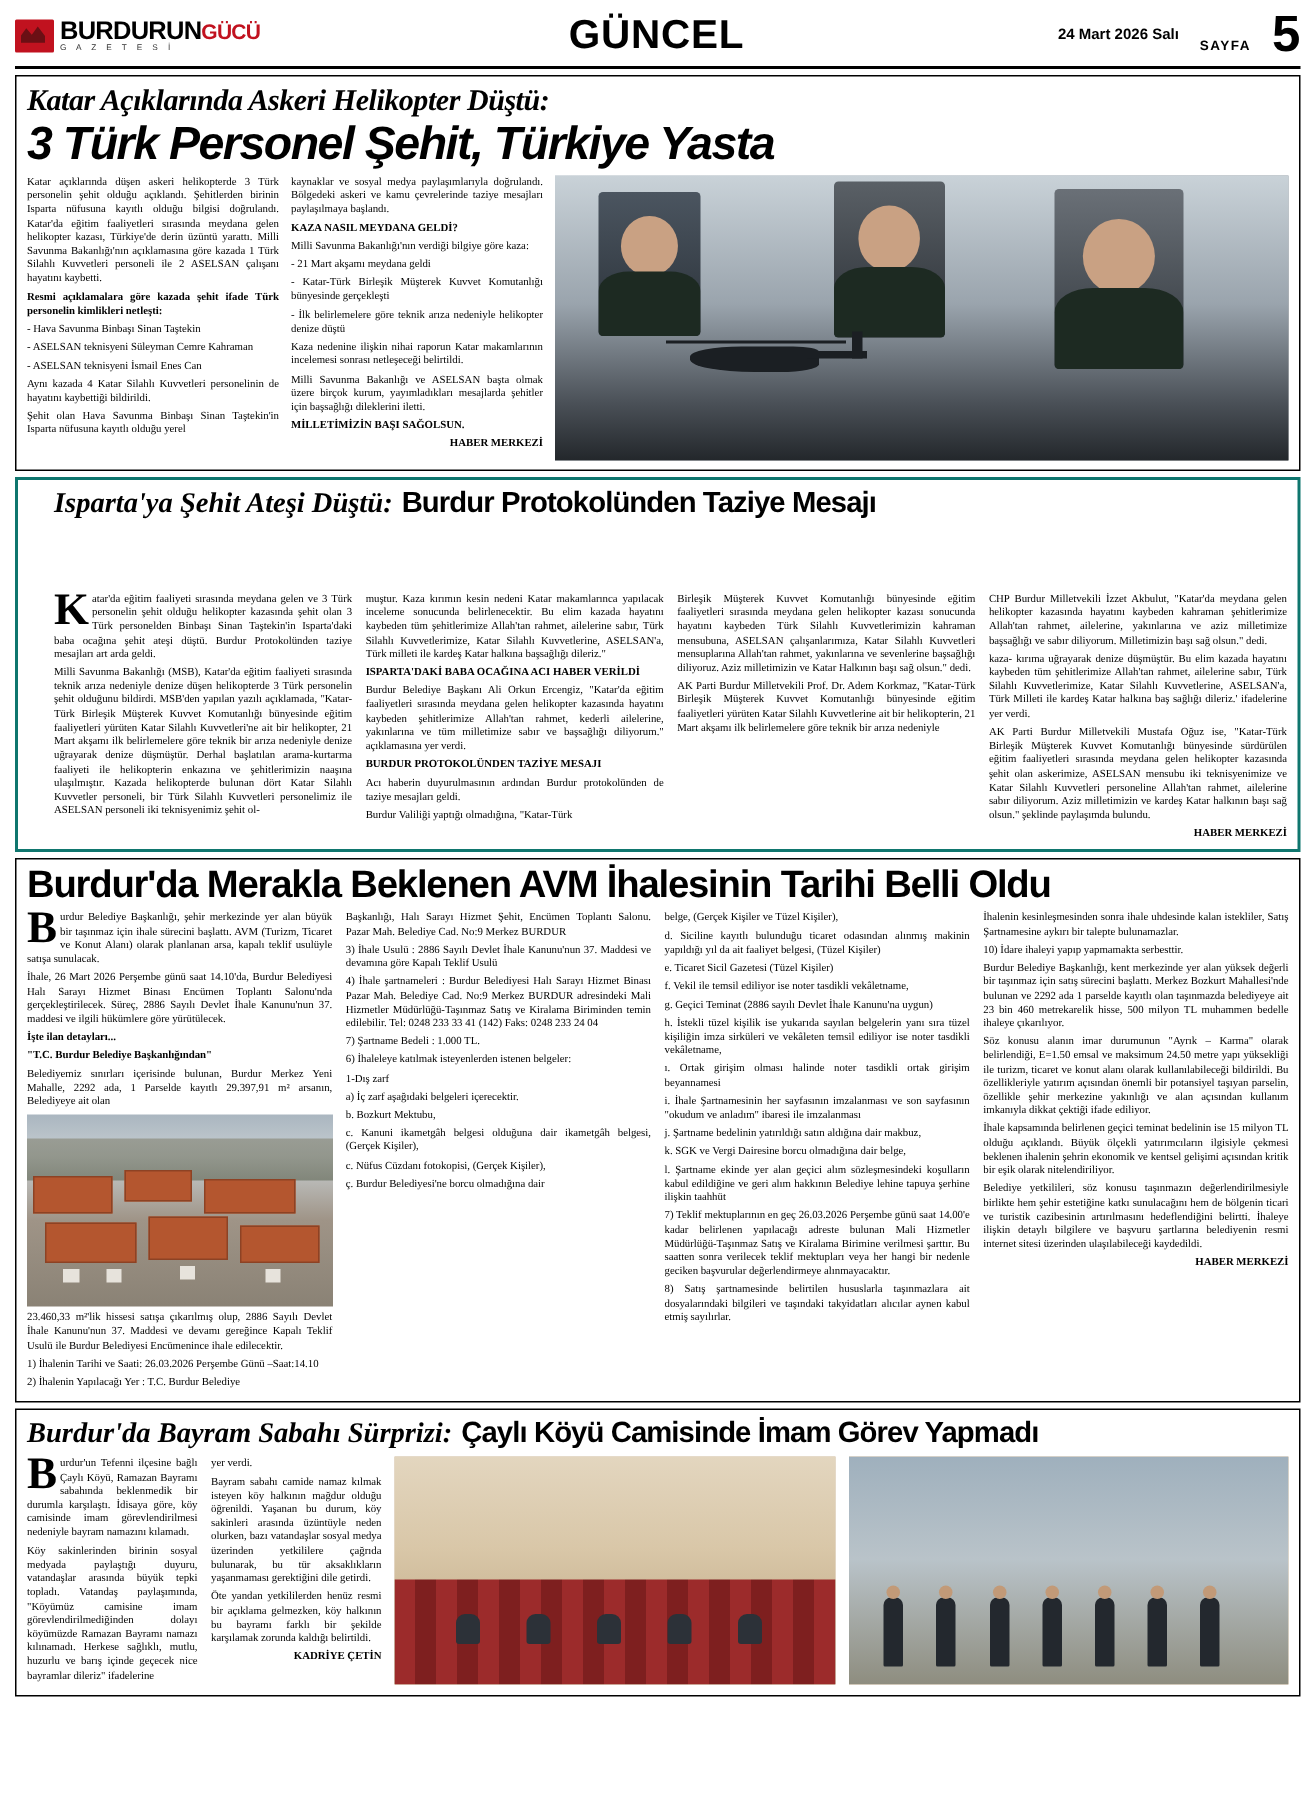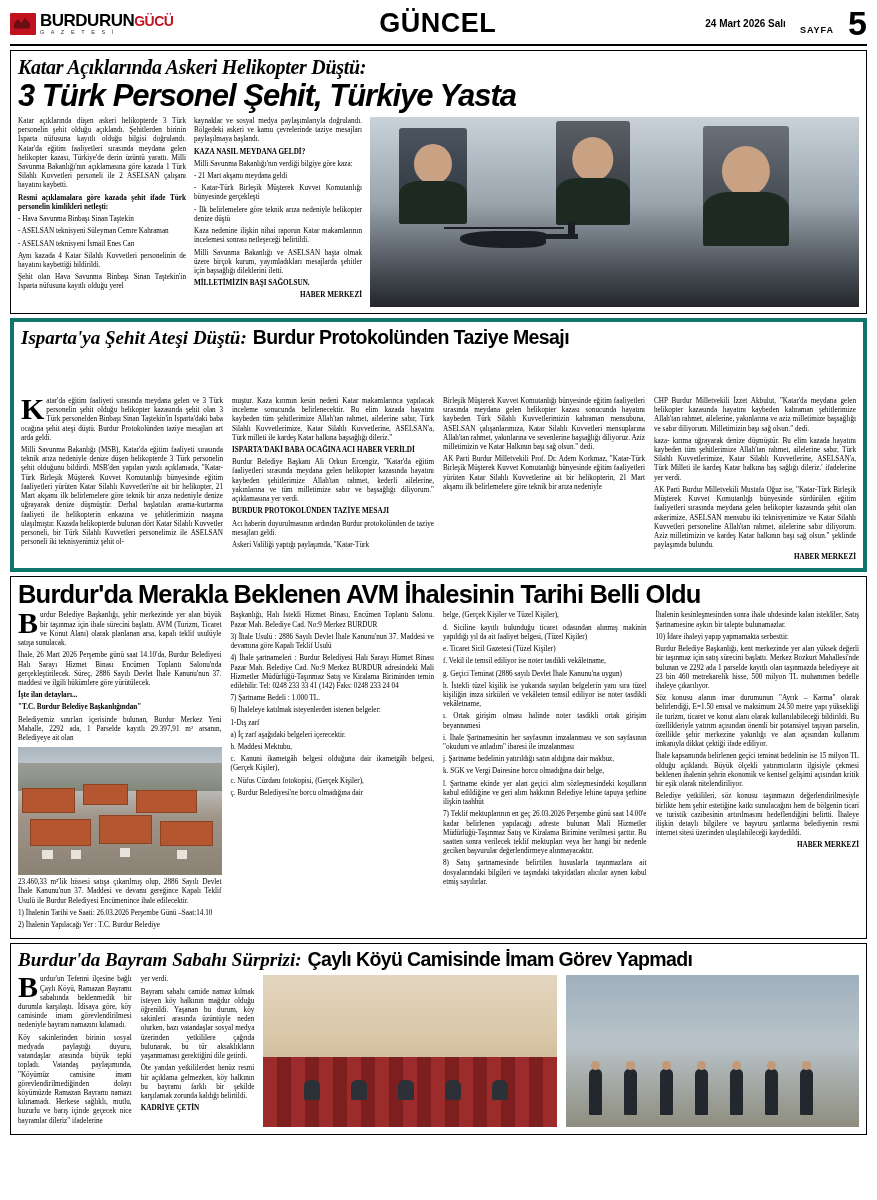--- a/index.html
+++ b/index.html
@@ -121,21 +121,21 @@
   .ph2 { left: 38%; top: 2%; width: 74px; height: 104px;
     background: linear-gradient(180deg,#5a6066,#2b3036); }
   .ph3 { left: 68%; top: 5%; width: 86px; height: 120px;
     background: linear-gradient(180deg,#6a7077,#30363c); }
   .face { position:absolute; left: 50%; top: 16%; transform: translateX(-50%);
     width: 56%; height: 42%; background: #c9a183; border-radius: 50%; }
   .torso { position:absolute; left: 50%; bottom: 0; transform: translateX(-50%);
     width: 100%; height: 45%; background: #1d2a22; border-radius: 30% 30% 0 0; }
 
   
-  .art2 { border: 4px solid #0f766e; margin-top: 4px; padding: 4px 7px 5px 7px; }
+  .art2 { border: 2px solid #0f766e; margin-top: 4px; padding: 4px 7px 5px 24px; }
   .head2-row { display: flex; align-items: baseline; gap: 6px; }
   .head2-kicker {
     font-style: italic; font-weight: bold; font-size: 19px; white-space: nowrap;
   }
   .head2-main {
     font-family: "Liberation Sans", sans-serif;
     font-weight: bold; font-size: 19.5px; letter-spacing: -0.6px; white-space: nowrap;
   }
   .cols4 { display: flex; gap: 9px; margin-top: 4px; }
   .cols4 .col { flex: 1; margin-top: 44px; }
@@ -188,21 +188,21 @@
     background: #2c3138; border-radius: 6px 6px 2px 2px; }
   .group-photo {
     position: absolute; inset: 0;
     background: linear-gradient(180deg,#9fb0bd 0%,#b9c3c9 45%,#8e8d7f 100%);
   }
   .gp-person { position:absolute; bottom: 8%; width: 13px; height: 46px;
     background: #23282e; border-radius: 5px 5px 1px 1px; }
   .gp-person:before { content:""; position:absolute; top:-8px; left:2px;
     width:9px; height:9px; border-radius:50%; background:#c29a78; }
 
-  .byline { font-weight: bold; font-size: 7.2px; text-align: left; margin-top: 2px; }
+  .byline { font-weight: bold; font-size: 7.2px; text-align: right; margin-top: 2px; }
   .byline-right { font-weight: bold; font-size: 7.2px; text-align: right; margin-top: 2px; }
 </style>
 </head>
 <body>
 
 <div class="page">
 
   <div class="masthead">
     <div class="logo-wrap">
       <div class="logo-mark"></div>
@@ -277,21 +277,21 @@
       <div class="col">
         <p class="dropcap">Katar'da eğitim faaliyeti sırasında meydana gelen ve 3 Türk personelin şehit olduğu helikopter kazasında şehit olan 3 Türk personelden Binbaşı Sinan Taştekin'in Isparta'daki baba ocağına şehit ateşi düştü. Burdur Protokolünden taziye mesajları art arda geldi.</p>
         <p>Milli Savunma Bakanlığı (MSB), Katar'da eğitim faaliyeti sırasında teknik arıza nedeniyle denize düşen helikopterde 3 Türk personelin şehit olduğunu bildirdi. MSB'den yapılan yazılı açıklamada, "Katar-Türk Birleşik Müşterek Kuvvet Komutanlığı bünyesinde eğitim faaliyetleri yürüten Katar Silahlı Kuvvetleri'ne ait bir helikopter, 21 Mart akşamı ilk belirlemelere göre teknik bir arıza nedeniyle denize uğrayarak denize düşmüştür. Derhal başlatılan arama-kurtarma faaliyeti ile helikopterin enkazına ve şehitlerimizin naaşına ulaşılmıştır. Kazada helikopterde bulunan dört Katar Silahlı Kuvvetler personeli, bir Türk Silahlı Kuvvetleri personelimiz ile ASELSAN personeli iki teknisyenimiz şehit ol-</p>
       </div>
       <div class="col">
         <p>muştur. Kaza kırımın kesin nedeni Katar makamlarınca yapılacak inceleme sonucunda belirlenecektir. Bu elim kazada hayatını kaybeden tüm şehitlerimize Allah'tan rahmet, ailelerine sabır, Türk Silahlı Kuvvetlerimize, Katar Silahlı Kuvvetlerine, ASELSAN'a, Türk milleti ile kardeş Katar halkına başsağlığı dileriz."</p>
         <p class="bold">ISPARTA'DAKİ BABA OCAĞINA ACI HABER VERİLDİ</p>
         <p>Burdur Belediye Başkanı Ali Orkun Ercengiz, "Katar'da eğitim faaliyetleri sırasında meydana gelen helikopter kazasında hayatını kaybeden şehitlerimize Allah'tan rahmet, kederli ailelerine, yakınlarına ve tüm milletimize sabır ve başsağlığı diliyorum." açıklamasına yer verdi.</p>
         <p class="bold">BURDUR PROTOKOLÜNDEN TAZİYE MESAJI</p>
         <p>Acı haberin duyurulmasının ardından Burdur protokolünden de taziye mesajları geldi.</p>
-        <p>Askeri Valiliği yaptığı paylaşımda, "Katar-Türk</p>
+        <p>Burdur Valiliği yaptığı olmadığına, "Katar-Türk</p>
       </div>
       <div class="col">
         <p>Birleşik Müşterek Kuvvet Komutanlığı bünyesinde eğitim faaliyetleri sırasında meydana gelen helikopter kazası sonucunda hayatını kaybeden Türk Silahlı Kuvvetlerimizin kahraman mensubuna, ASELSAN çalışanlarımıza, Katar Silahlı Kuvvetleri mensuplarına Allah'tan rahmet, yakınlarına ve sevenlerine başsağlığı diliyoruz. Aziz milletimizin ve Katar Halkının başı sağ olsun." dedi.</p>
         <p>AK Parti Burdur Milletvekili Prof. Dr. Adem Korkmaz, "Katar-Türk Birleşik Müşterek Kuvvet Komutanlığı bünyesinde eğitim faaliyetleri yürüten Katar Silahlı Kuvvetlerine ait bir helikopterin, 21 Mart akşamı ilk belirlemelere göre teknik bir arıza nedeniyle</p>
       </div>
       <div class="col">
         <p>CHP Burdur Milletvekili İzzet Akbulut, "Katar'da meydana gelen helikopter kazasında hayatını kaybeden kahraman şehitlerimize Allah'tan rahmet, ailelerine, yakınlarına ve aziz milletimize başsağlığı ve sabır diliyorum. Milletimizin başı sağ olsun." dedi.</p>
         <p>kaza- kırıma uğrayarak denize düşmüştür. Bu elim kazada hayatını kaybeden tüm şehitlerimize Allah'tan rahmet, ailelerine sabır, Türk Silahlı Kuvvetlerimize, Katar Silahlı Kuvvetlerine, ASELSAN'a, Türk Milleti ile kardeş Katar halkına baş sağlığı dileriz.' ifadelerine yer verdi.</p>
         <p>AK Parti Burdur Milletvekili Mustafa Oğuz ise, "Katar-Türk Birleşik Müşterek Kuvvet Komutanlığı bünyesinde sürdürülen eğitim faaliyetleri sırasında meydana gelen helikopter kazasında şehit olan askerimize, ASELSAN mensubu iki teknisyenimize ve Katar Silahlı Kuvvetleri personeline Allah'tan rahmet, ailelerine sabır diliyorum. Aziz milletimizin ve kardeş Katar halkının başı sağ olsun." şeklinde paylaşımda bulundu.</p>
         <div class="byline-right">HABER MERKEZİ</div>
@@ -321,28 +321,28 @@
             <div class="w" style="left:26%;top:74%;width:5%;height:9%"></div>
             <div class="w" style="left:50%;top:72%;width:5%;height:9%"></div>
             <div class="w" style="left:78%;top:74%;width:5%;height:9%"></div>
           </div>
         </div>
         <p>23.460,33 m²'lik hissesi satışa çıkarılmış olup, 2886 Sayılı Devlet İhale Kanunu'nun 37. Maddesi ve devamı gereğince Kapalı Teklif Usulü ile Burdur Belediyesi Encümenince ihale edilecektir.</p>
         <p>1) İhalenin Tarihi ve Saati: 26.03.2026 Perşembe Günü –Saat:14.10</p>
         <p>2) İhalenin Yapılacağı Yer : T.C. Burdur Belediye</p>
       </div>
       <div class="col">
-        <p>Başkanlığı, Halı İstekli Hizmet Binası, Encümen Toplantı Salonu. Pazar Mah. Belediye Cad. No:9 Merkez BURDUR</p>
+        <p>Başkanlığı, Halı Sarayı Hizmet Şehit, Encümen Toplantı Salonu. Pazar Mah. Belediye Cad. No:9 Merkez BURDUR</p>
         <p>3) İhale Usulü : 2886 Sayılı Devlet İhale Kanunu'nun 37. Maddesi ve devamına göre Kapalı Teklif Usulü</p>
         <p>4) İhale şartnameleri : Burdur Belediyesi Halı Sarayı Hizmet Binası Pazar Mah. Belediye Cad. No:9 Merkez BURDUR adresindeki Mali Hizmetler Müdürlüğü-Taşınmaz Satış ve Kiralama Biriminden temin edilebilir. Tel: 0248 233 33 41 (142) Faks: 0248 233 24 04</p>
         <p>7) Şartname Bedeli : 1.000 TL.</p>
         <p>6) İhaleleye katılmak isteyenlerden istenen belgeler:</p>
         <p>1-Dış zarf</p>
         <p>a) İç zarf aşağıdaki belgeleri içerecektir.</p>
-        <p>b. Maddesi Mektubu,</p>
+        <p>b. Bozkurt Mektubu,</p>
         <p>c. Kanuni ikametgâh belgesi olduğuna dair ikametgâh belgesi, (Gerçek Kişiler),</p>
         <p>c. Nüfus Cüzdanı fotokopisi, (Gerçek Kişiler),</p>
         <p>ç. Burdur Belediyesi'ne borcu olmadığına dair</p>
       </div>
       <div class="col">
         <p>belge, (Gerçek Kişiler ve Tüzel Kişiler),</p>
         <p>d. Siciline kayıtlı bulunduğu ticaret odasından alınmış makinin yapıldığı yıl da ait faaliyet belgesi, (Tüzel Kişiler)</p>
         <p>e. Ticaret Sicil Gazetesi (Tüzel Kişiler)</p>
         <p>f. Vekil ile temsil ediliyor ise noter tasdikli vekâletname,</p>
         <p>g. Geçici Teminat (2886 sayılı Devlet İhale Kanunu'na uygun)</p>

